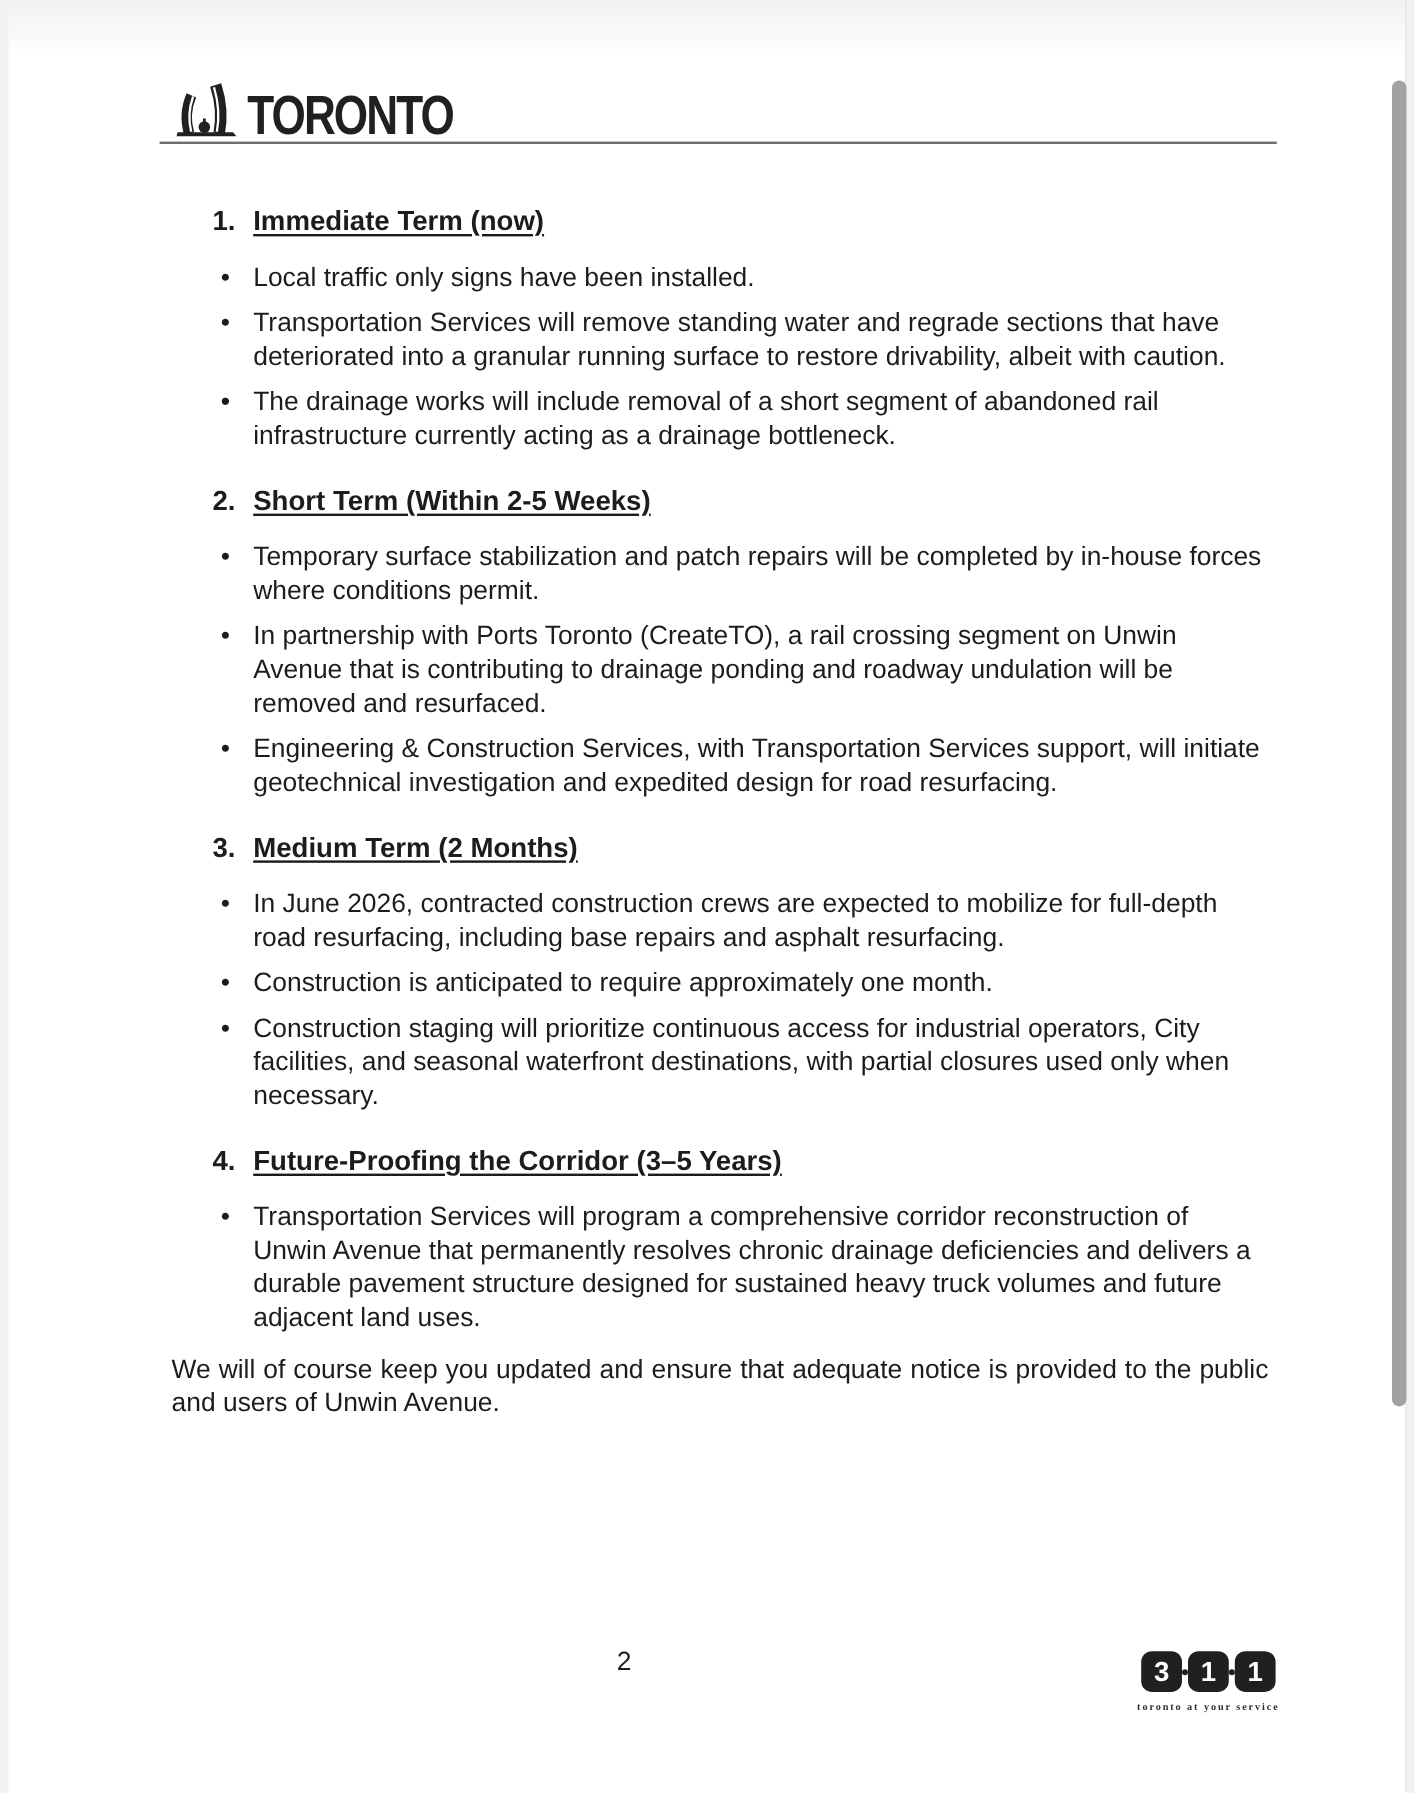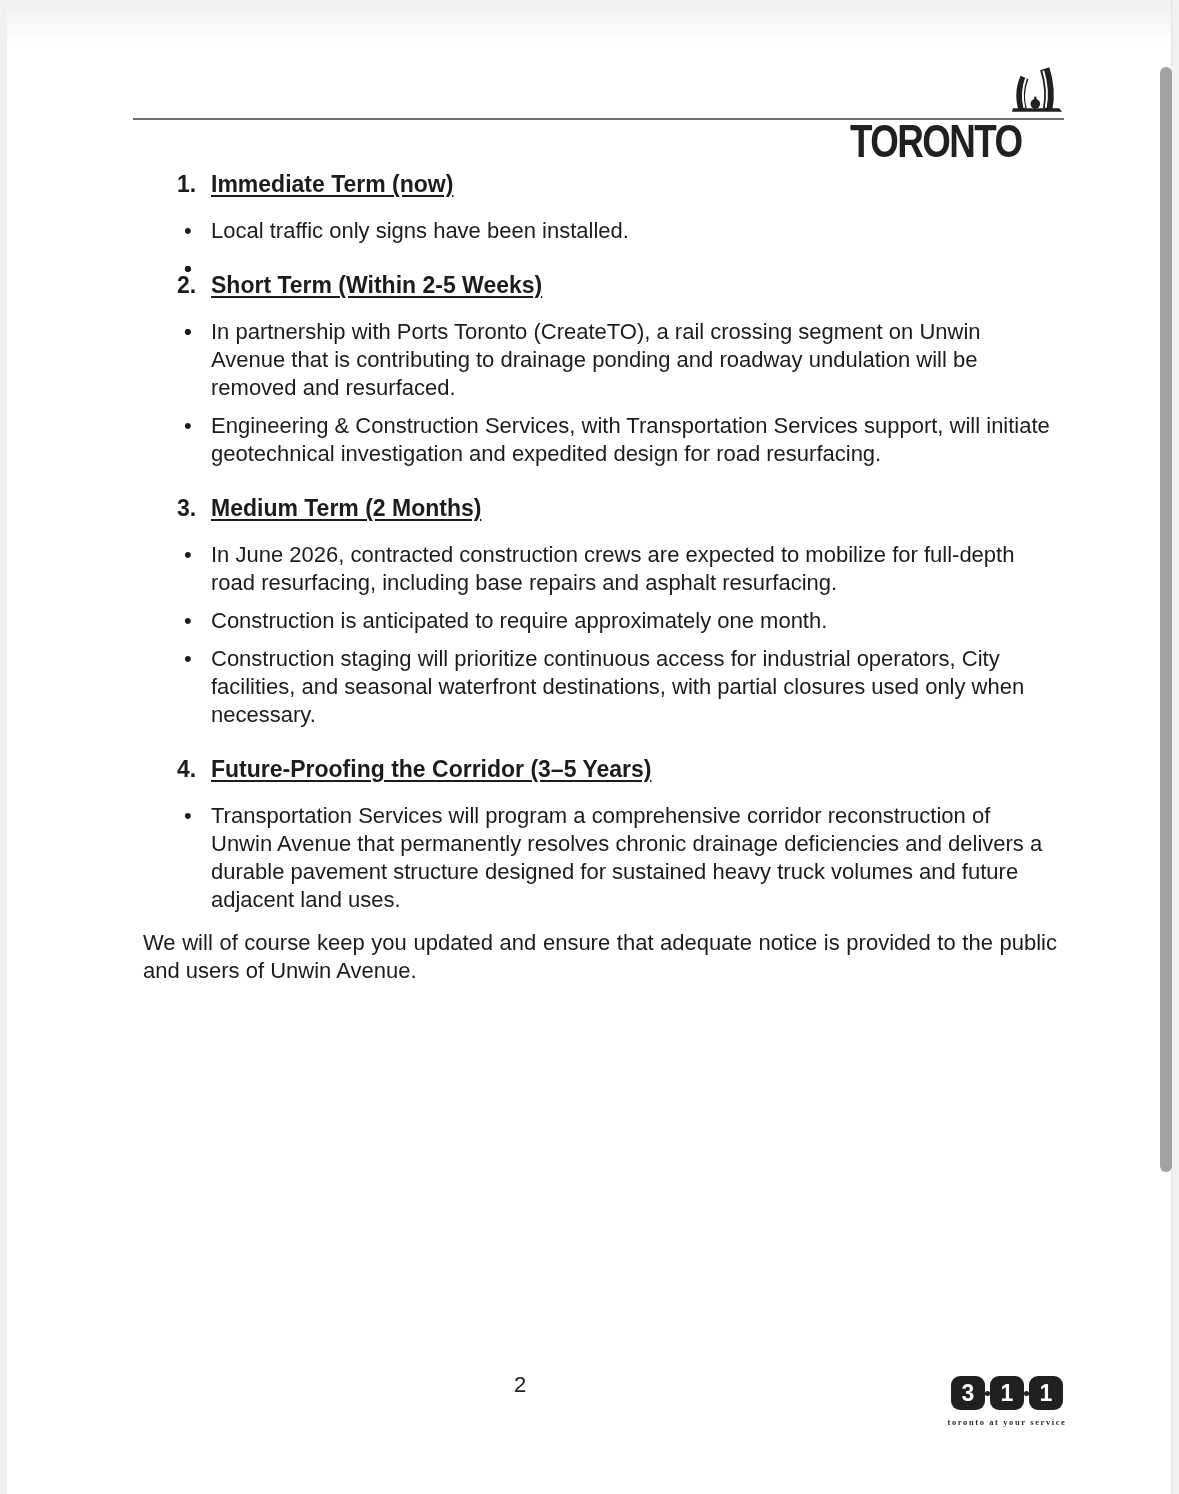--- a/index.html
+++ b/index.html
@@ -27,21 +27,21 @@
   }
   .scrollbar-thumb {
     position: absolute; right: 7px; top: 67px;
     width: 12px; height: 1105px;
     background: var(--scrollbar, #a2a2a2);
     border-radius: 7px;
   }
 
   
   .header { position: absolute; left: 133px; top: 64px; width: 931px; }
-  .logo-row { display: flex; align-items: flex-end; gap: 7px; height: 52px; padding-left: 14px; flex-direction: column; }
+  .logo-row { display: flex; align-items: flex-end; gap: 7px; height: 52px; padding-left: 14px; }
   .logo-mark { width: 52px; height: 50px; flex: 0 0 auto; }
   .wordmark {
     font-weight: bold; font-size: 46px; line-height: 40px;
     letter-spacing: -2px; color: var(--logo, #221f20);
     transform: scaleX(0.80); transform-origin: left bottom;
     white-space: nowrap;
   }
   .header-rule { margin-top: 2px; height: 2px; background: var(--rule, #6e6e6e); }
 
   
@@ -115,29 +115,29 @@
     <div class="wordmark">TORONTO</div>
   </div>
   <div class="header-rule"></div>
 </div>
 
 <div class="content">
     <section class="sec">
       <h2 class="h"><span class="num">1.</span><span class="t">Immediate Term (now)</span></h2>
       <ul class="bl">
         <li><span class="mk">•</span><span class="bt">Local traffic only signs have been installed.</span></li>
+        <li><span class="mk">•</span><span class="bt">Transportation Services will remove standing water and regrade sections that have deteriorated into a granular running surface to restore drivability, albeit with caution.</span></li>
         <li><span class="mk">•</span></li>
-        <li><span class="mk">•</span></li>
-        <li><span class="mk">•</span></li>
+        <li><span class="mk">•</span><span class="bt">The drainage works will include removal of a short segment of abandoned rail infrastructure currently acting as a drainage bottleneck.</span></li>
       </ul>
     </section>
     <section class="sec">
       <h2 class="h"><span class="num">2.</span><span class="t">Short Term (Within 2-5 Weeks)</span></h2>
       <ul class="bl">
-        <li><span class="mk">•</span></li>
+        <li><span class="mk">•</span><span class="bt">Temporary surface stabilization and patch repairs will be completed by in-house forces where conditions permit.</span></li>
         <li><span class="mk">•</span><span class="bt">In partnership with Ports Toronto (CreateTO), a rail crossing segment on Unwin Avenue that is contributing to drainage ponding and roadway undulation will be removed and resurfaced.</span></li>
         <li><span class="mk">•</span><span class="bt">Engineering &amp; Construction Services, with Transportation Services support, will initiate geotechnical investigation and expedited design for road resurfacing.</span></li>
       </ul>
     </section>
     <section class="sec">
       <h2 class="h"><span class="num">3.</span><span class="t">Medium Term (2 Months)</span></h2>
       <ul class="bl">
         <li><span class="mk">•</span><span class="bt">In June 2026, contracted construction crews are expected to mobilize for full-depth road resurfacing, including base repairs and asphalt resurfacing.</span></li>
         <li><span class="mk">•</span><span class="bt">Construction is anticipated to require approximately one month.</span></li>
         <li><span class="mk">•</span><span class="bt">Construction staging will prioritize continuous access for industrial operators, City facilities, and seasonal waterfront destinations, with partial closures used only when necessary.</span></li>

